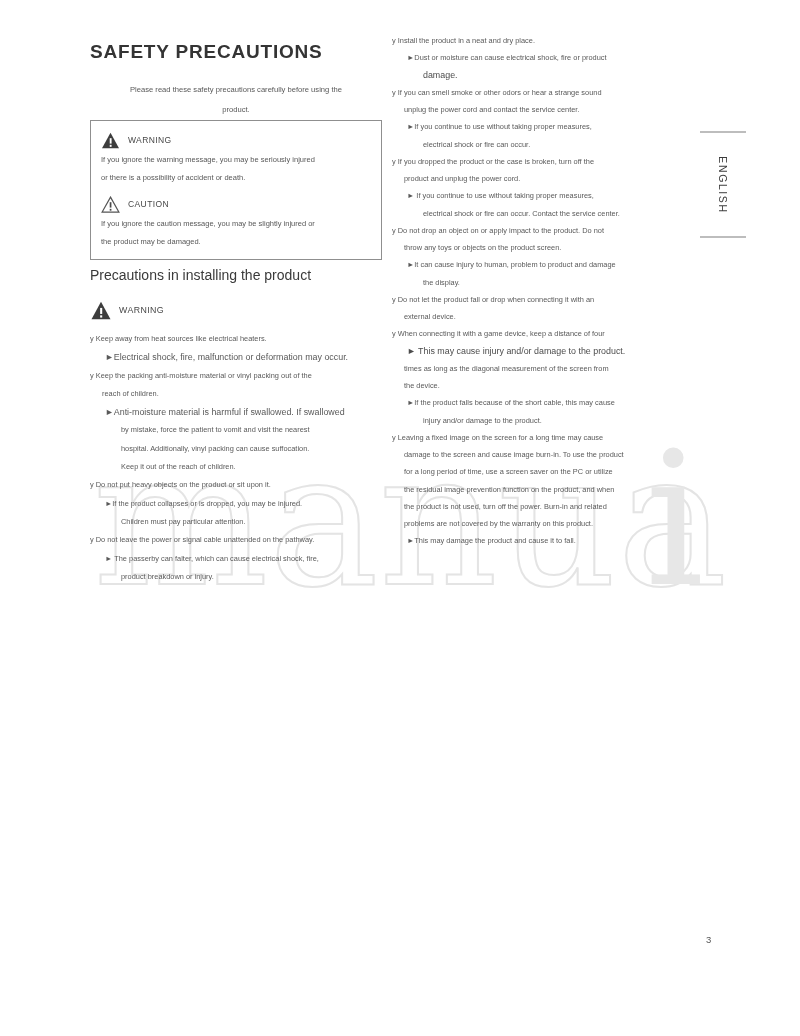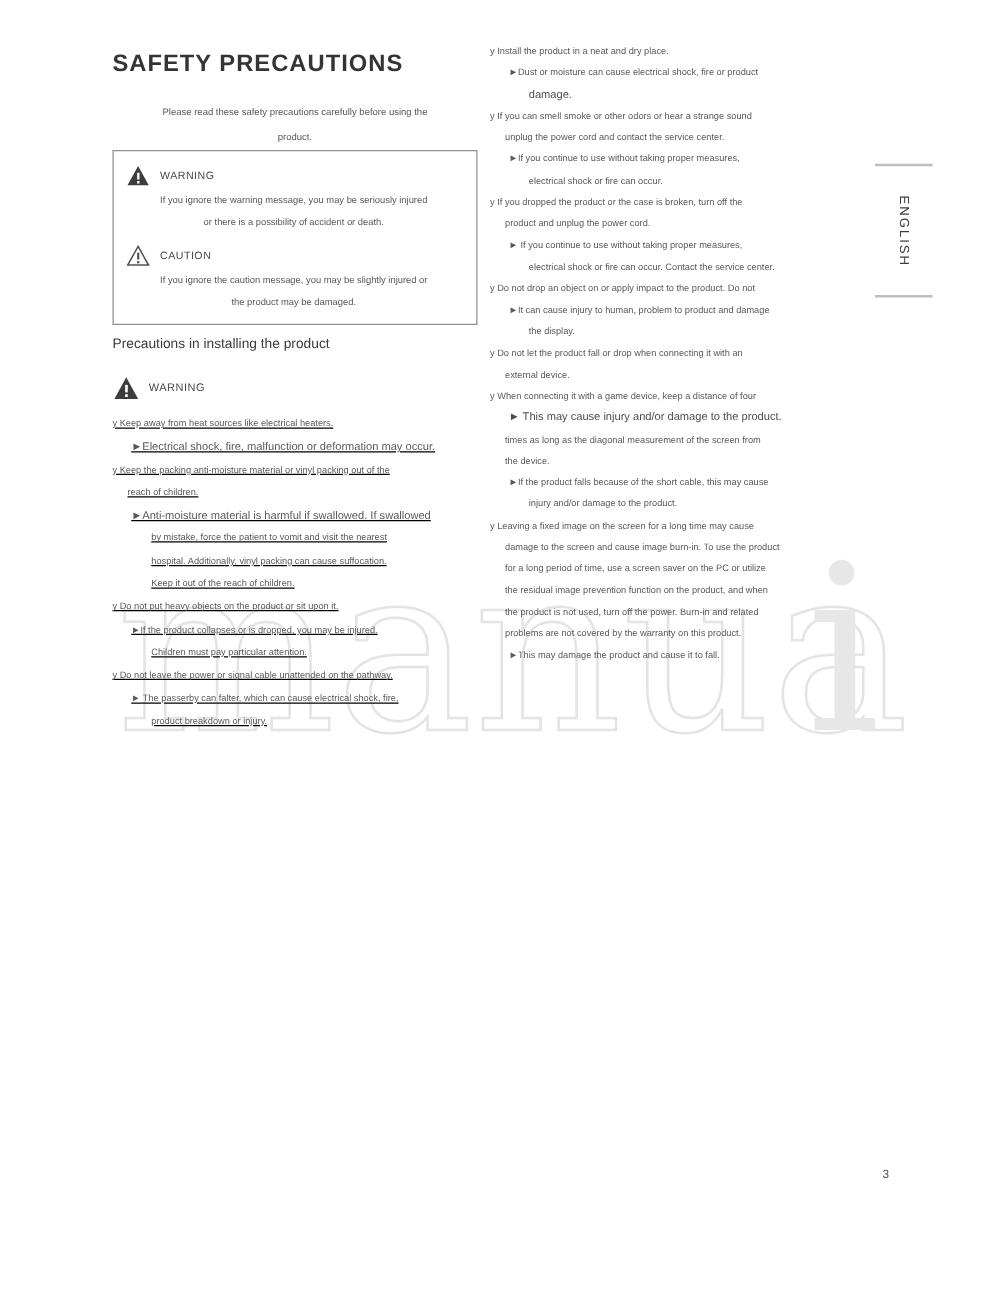--- a/index.html
+++ b/index.html
@@ -16,28 +16,28 @@
     font-size:19px; font-weight:700; letter-spacing:0.8px; color:#343434;
     margin:0 0 16px 0; line-height:24px;
   }
   .intro .line { font-size:7.6px; color:#585858; line-height:20px; white-space:nowrap;text-align:center; }
   
   .notice-box {
     border:1px solid #8f8f8f; padding:8px 12px 8px 10px; margin-top:0;
   }
   .notice-head { display:flex; align-items:center; gap:8px; height:22px; }
   .notice-head .lbl { font-size:8.5px; color:#474747; letter-spacing:0.4px; }
-  .notice-box .line { font-size:7.5px; color:#585858; line-height:18px; white-space:nowrap;text-align:center; }
+  .notice-box .line { font-size:7.5px; color:#585858; line-height:18px; white-space:nowrap; }
   .notice-gap { height:6px; }
   
-  .section-heading { font-size:11px; font-weight:400; color:#3a3a3a; margin:7px 0 0 0; line-height:16px; }
+  .section-heading { font-size:14px; font-weight:400; color:#3a3a3a; margin:7px 0 0 0; line-height:16px; }
   .warn-header { margin-top:17px; display:flex; align-items:center; gap:7px; height:20px; }
   .warn-header .lbl { font-size:8.8px; color:#474747; letter-spacing:0.4px; }
   
-  .lines { margin-top:10px;text-decoration:underline; }
+  .lines { margin-top:10px; }
   .line { white-space:nowrap; }
   .col-left  .lines .line { font-size:7.4px; color:#595959; line-height:18.3px; }
   .col-right .line        { font-size:7.4px; color:#595959; line-height:17.25px; }
   .line.bullet  { padding-left:0; }
   .line.cont    { padding-left:12px; }
   .line.sub     { padding-left:15px; }
   .line.subcont { padding-left:31px; }
   .line.large   { font-size:8.9px !important; color:#4c4c4c; }
   
   .lang-tab { position:absolute; left:700px; top:131px; width:46px; height:107px; z-index:1; }
@@ -133,20 +133,21 @@
         <div class="line subcont large">damage.</div>
         <div class="line bullet">y If you can smell smoke or other odors or hear a strange sound</div>
         <div class="line cont">unplug the power cord and contact the service center.</div>
         <div class="line sub">►If you continue to use without taking proper measures,</div>
         <div class="line subcont">electrical shock or fire can occur.</div>
         <div class="line bullet">y If you dropped the product or the case is broken, turn off the</div>
         <div class="line cont">product and unplug the power cord.</div>
         <div class="line sub">► If you continue to use without taking proper measures,</div>
         <div class="line subcont">electrical shock or fire can occur. Contact the service center.</div>
         <div class="line bullet">y Do not drop an object on or apply impact to the product. Do not</div>
+        <div class="line cont">throw any toys or objects on the product screen.</div>
         <div class="line sub">►It can cause injury to human, problem to product and damage</div>
         <div class="line subcont">the display.</div>
         <div class="line bullet">y Do not let the product fall or drop when connecting it with an</div>
         <div class="line cont">external device.</div>
         <div class="line bullet">y When connecting it with a game device, keep a distance of four</div>
         <div class="line sub large">► This may cause injury and/or damage to the product.</div>
         <div class="line cont">times as long as the diagonal measurement of the screen from</div>
         <div class="line cont">the device.</div>
         <div class="line sub">►If the product falls because of the short cable, this may cause</div>
         <div class="line subcont">injury and/or damage to the product.</div>

